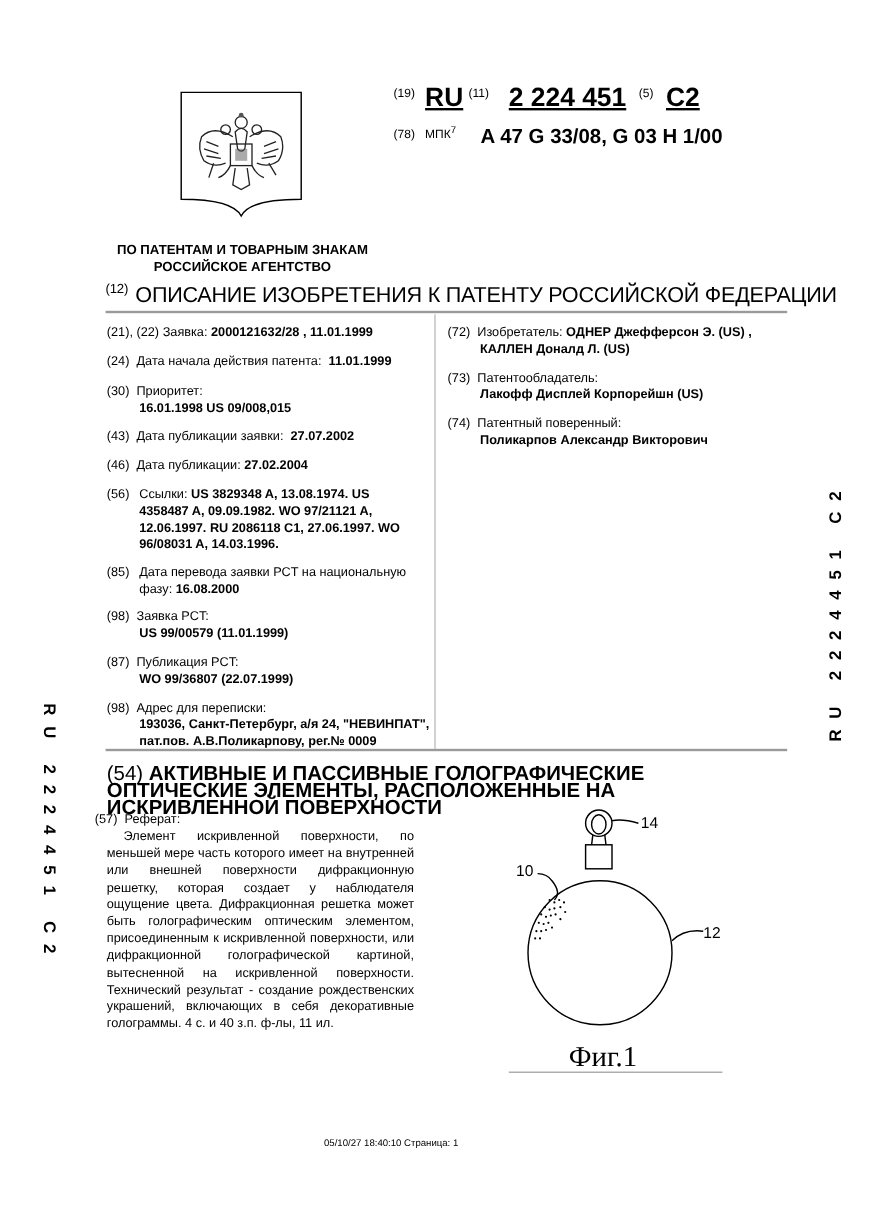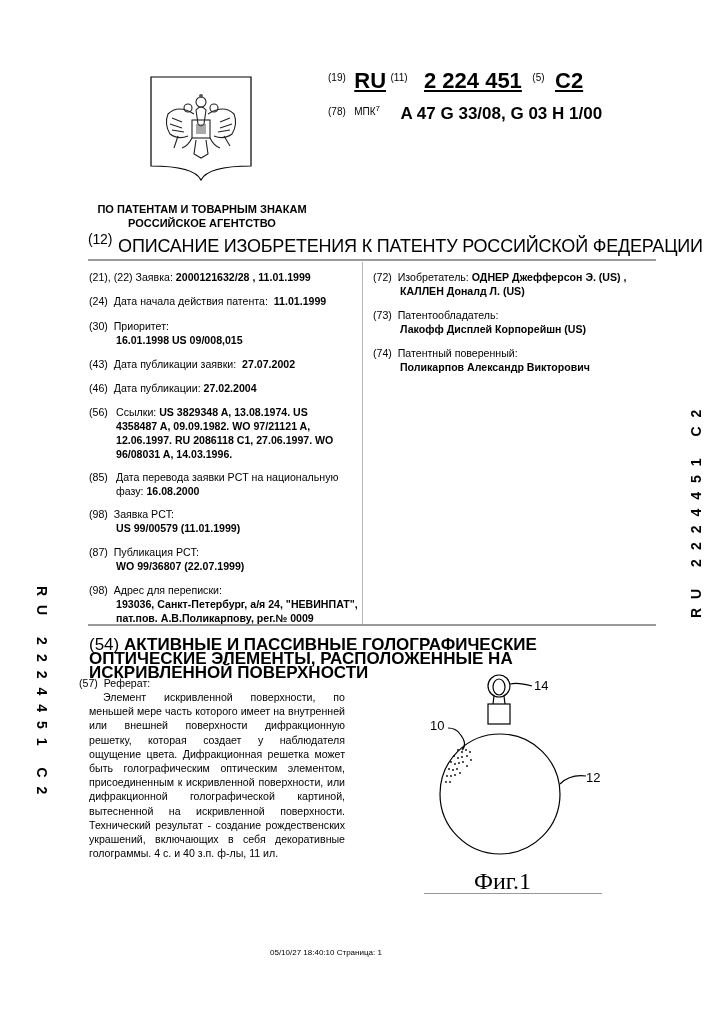--- a/index.html
+++ b/index.html
@@ -8,21 +8,21 @@
     .abs { position: absolute; }
     .sup { font-size: 10px; position: relative; top: -7px; font-weight: normal; }
     .crest { left: 148px; top: 74px; width: 106px; height: 108px; }
     .agency { left: 92px; top: 202px; width: 220px; text-align: center; font-size: 11px; font-weight: bold; line-height: 14px; }
     .hdr-line1 { left: 328px; top: 68px; white-space: nowrap; }
     .hdr-line1 .big { font-size: 22px; font-weight: bold; text-decoration: underline; }
     .hdr-line2 { left: 328px; top: 104px; white-space: nowrap; }
     .hdr-line2 .mpk { font-size: 10px; }
     .hdr-line2 .cls { font-size: 17px; font-weight: bold; margin-left: 16px; }
     .title12 { left: 88px; top: 236px; white-space: nowrap; font-size: 18px; letter-spacing: -0.2px; }
-    .title12 .sup { font-size: 14px; top: -8px; margin-right: 6px; }
+    .title12 .sup { font-size: 11px; top: -8px; margin-right: 6px; }
     .hline { height: 2px; background: #9a9a9a; }
     .vline { width: 1px; background: #b5b5b5; }
     .field { font-size: 10.6px; line-height: 14px; }
     .field b { font-weight: bold; }
     .field .indent { padding-left: 27px; display: block; }
     .left-col { left: 89px; width: 262px; }
     .right-col { left: 373px; width: 290px; }
     .side-num { font-size: 14px; font-weight: bold; letter-spacing: 9px; white-space: nowrap; transform-origin: left top; }
     .title54 { left: 89px; top: 638px; width: 560px; font-size: 17px; line-height: 14px; }
     .abstract-label { left: 79px; top: 677px; font-size: 10.6px; }

